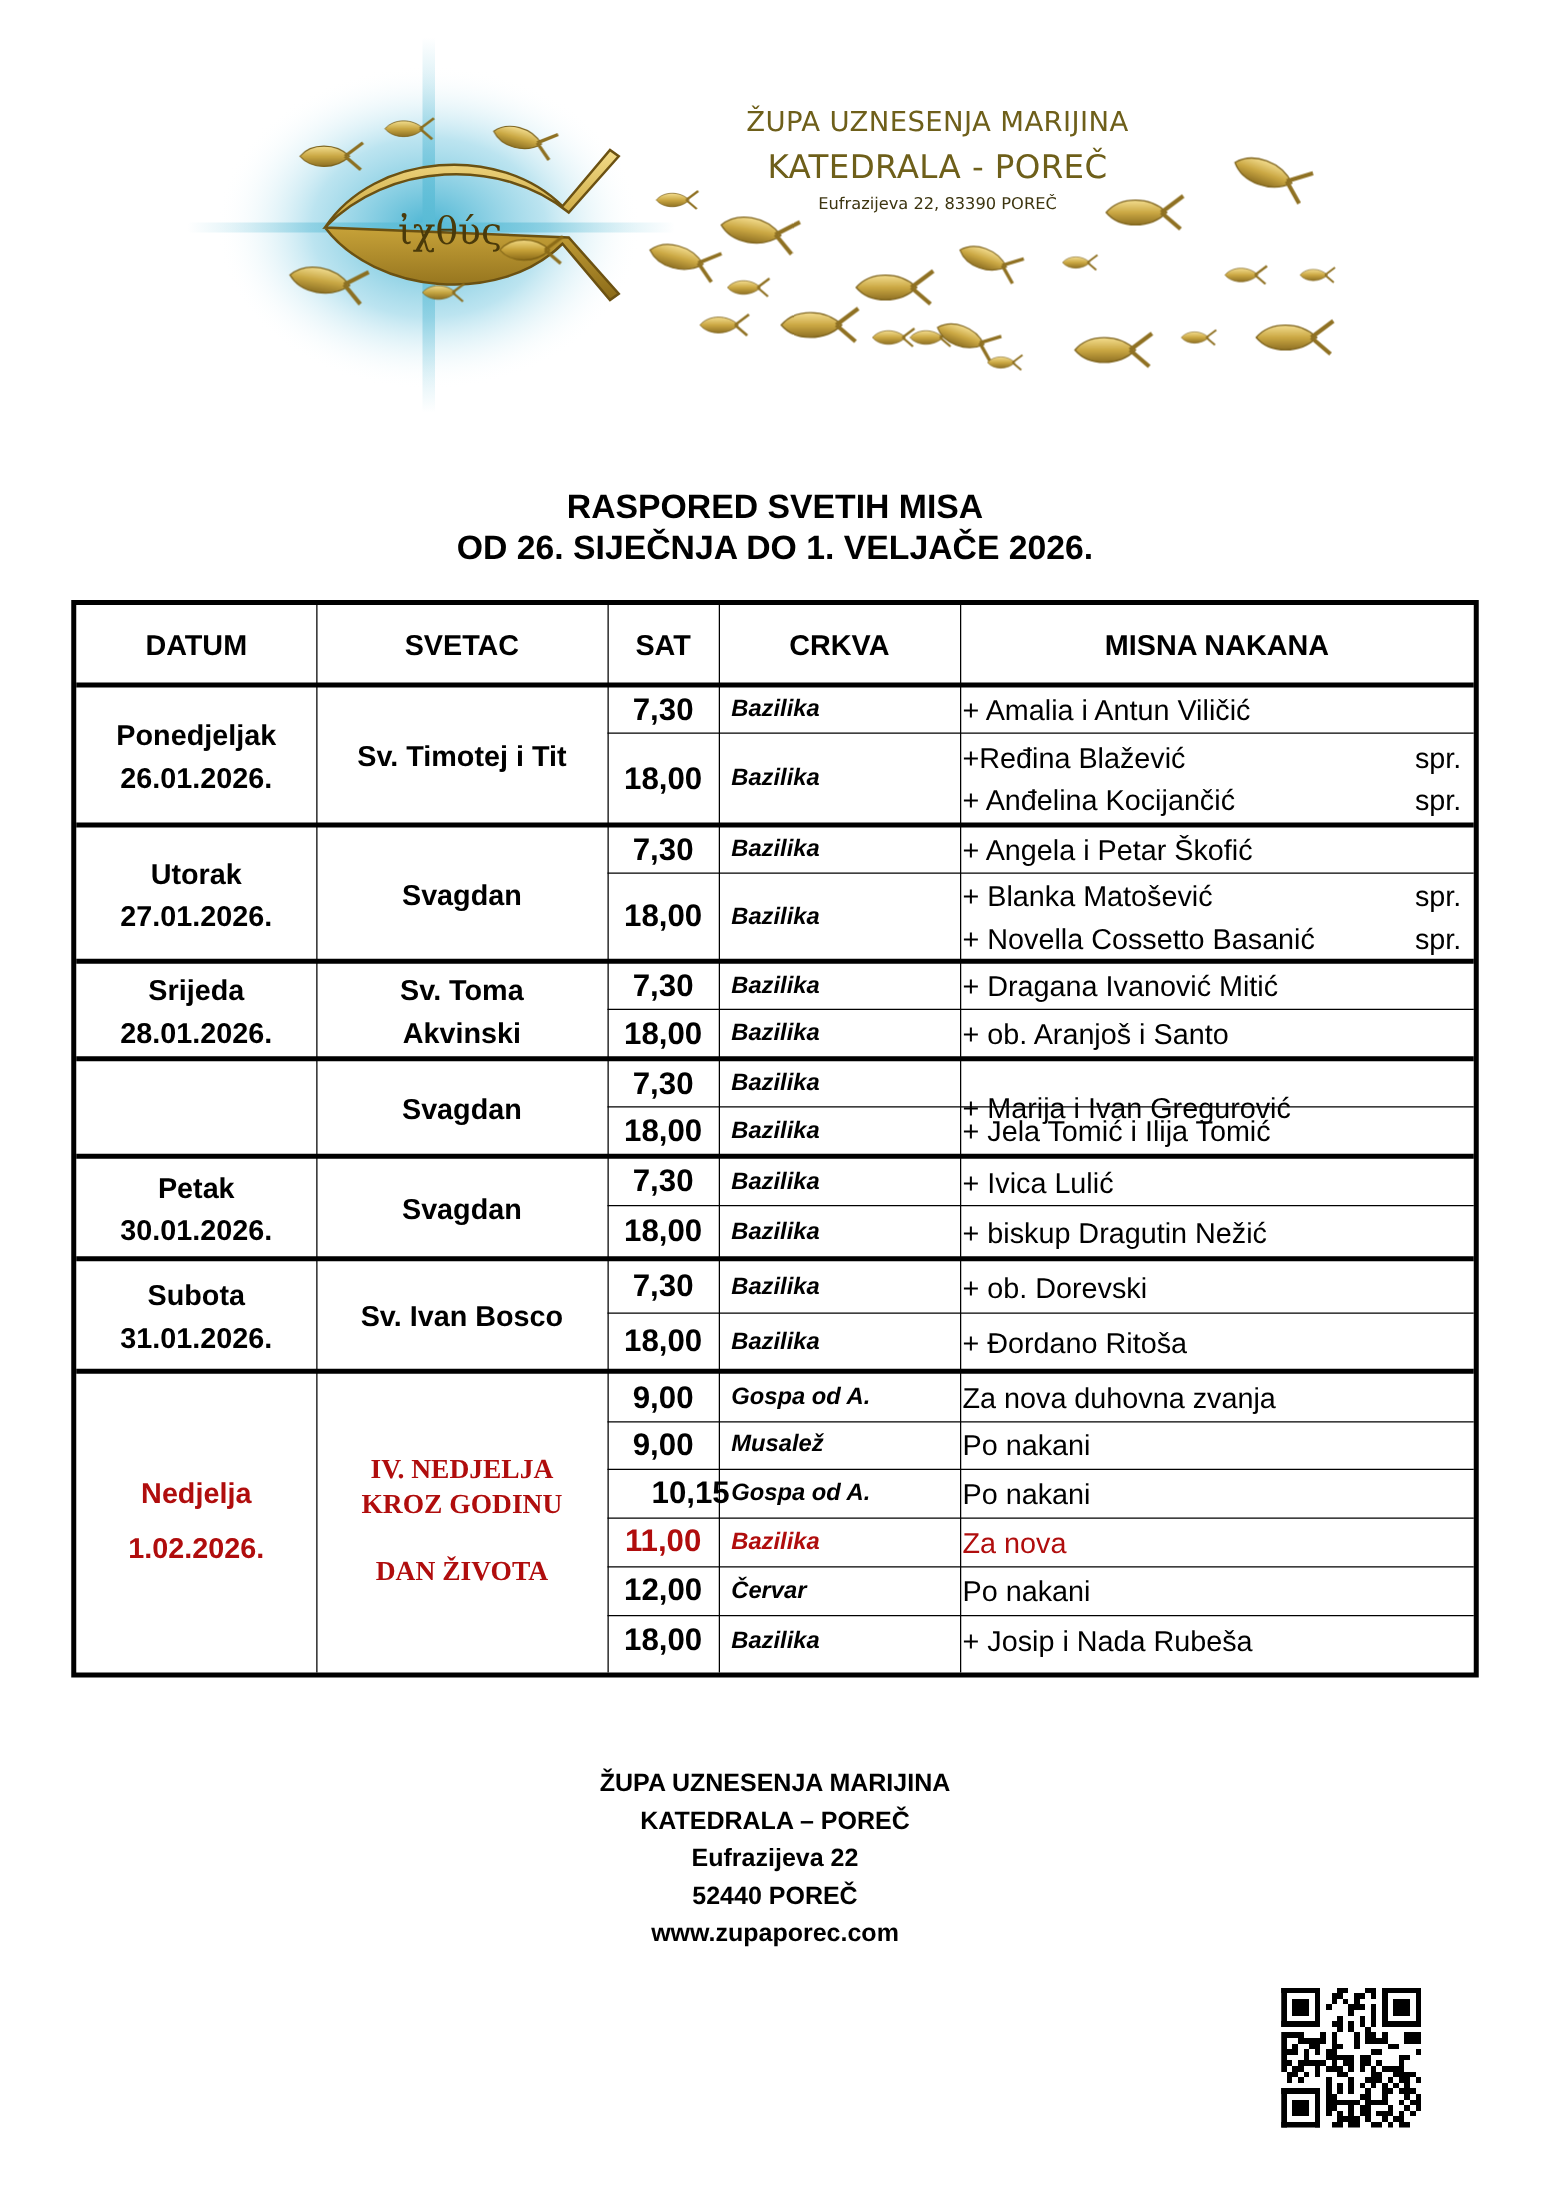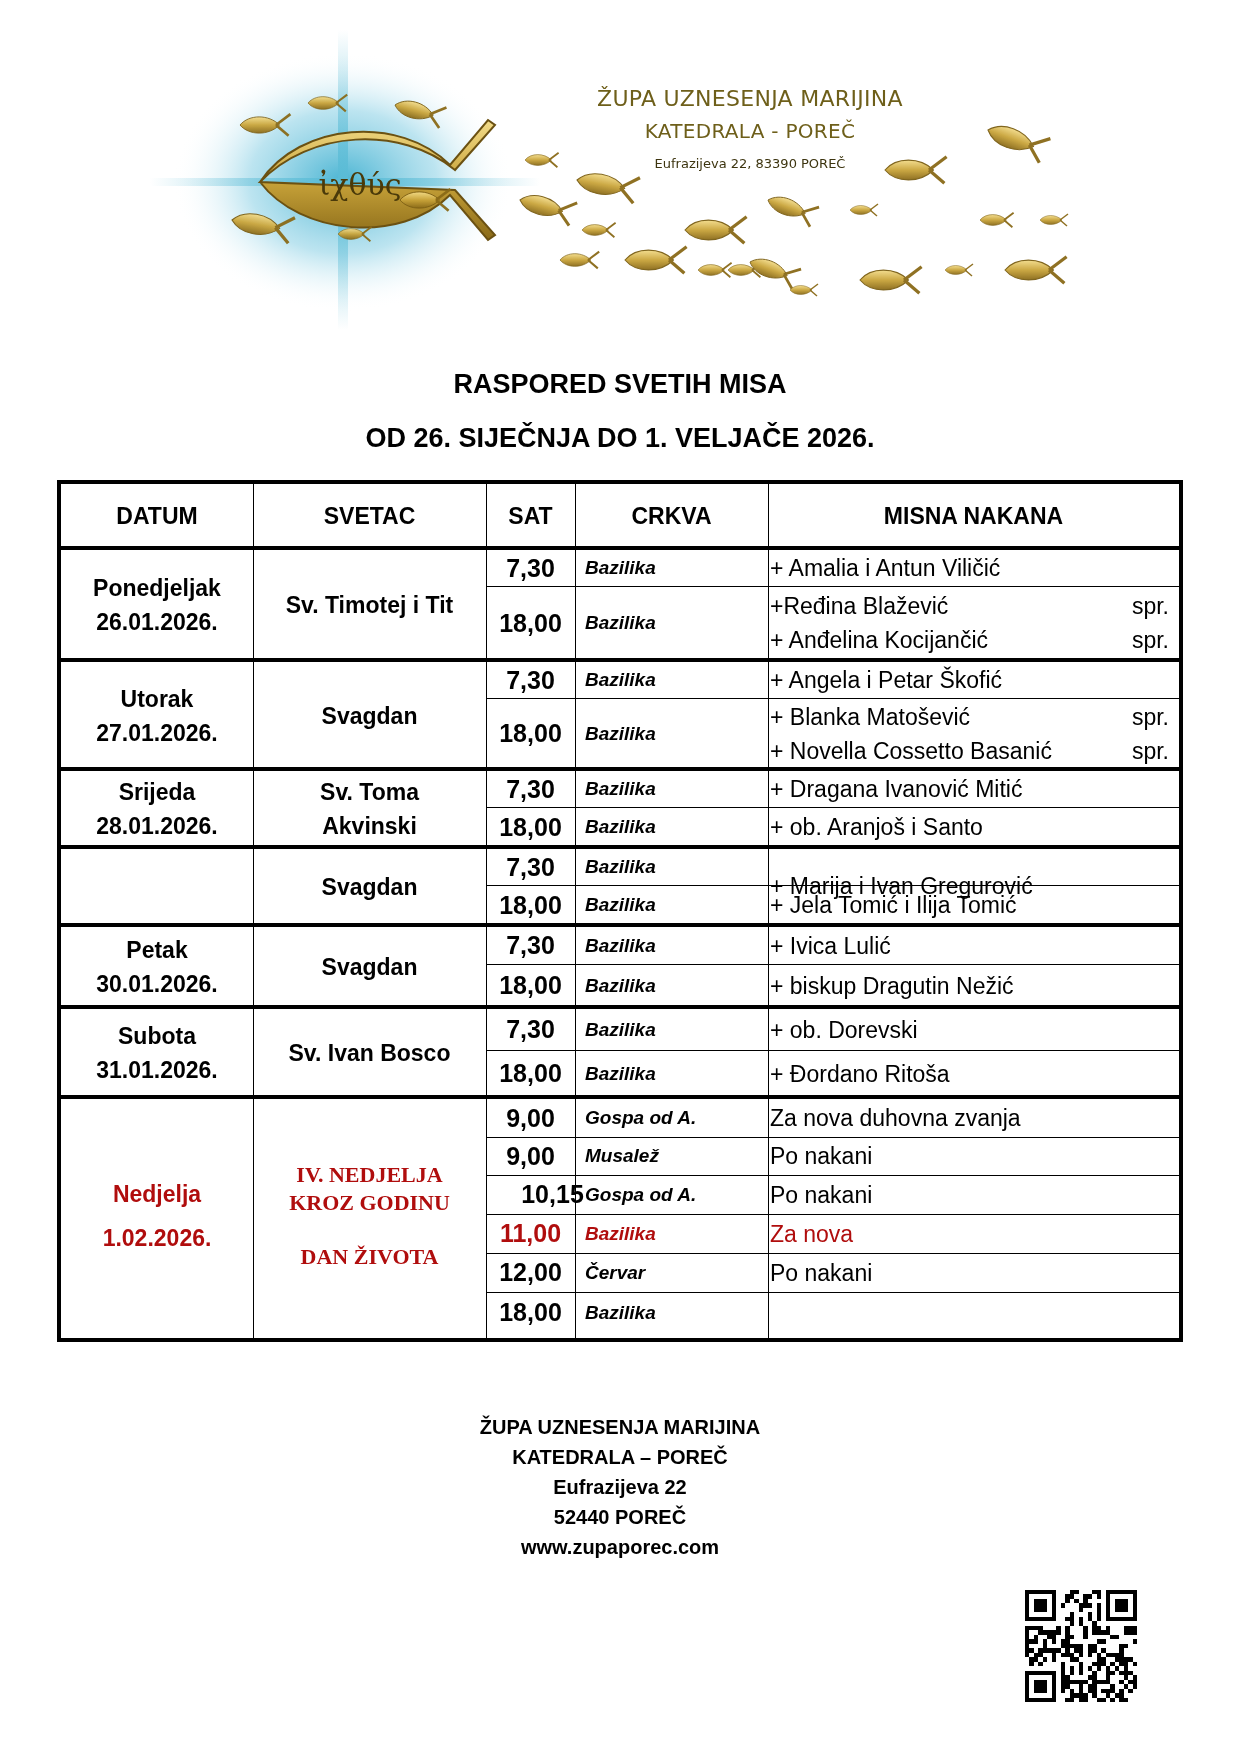--- a/index.html
+++ b/index.html
@@ -1,23 +1,23 @@
 <!DOCTYPE html>
 <html><head>
 <meta charset="utf-8">
 <style>
   html, body { margin:0; padding:0; background:#ffffff; }
   body { width:1240px; height:1754px; position:relative; overflow:hidden; font-family:"Liberation Sans", sans-serif; color:#000; }
   .logo { position:absolute; left:150px; top:30px; width:920px; height:310px; }
   .head-text { position:absolute; left:560px; width:380px; text-align:center; color:#6e5f1a; font-family:"DejaVu Sans", sans-serif; white-space:nowrap; }
   .ht1 { top:86px; font-size:22px; letter-spacing:0.3px; }
-  .ht2 { top:119px; font-size:20px; letter-spacing:0.3px; }
+  .ht2 { top:119px; font-size:26px; letter-spacing:0.3px; }
   .ht3 { top:156px; font-size:13px; color:#3d3510; }
   .title { position:absolute; left:0; width:1240px; text-align:center; font-weight:bold; font-size:27px; }
-  .t1 { top:369px; }
+  .t1 { top:390px; }
   .t2 { top:423px; }
 
   .tbl { position:absolute; left:57px; top:480px; width:1126px; height:862px; box-sizing:border-box; border:4px solid #000; }
   .cell { position:absolute; box-sizing:border-box; display:flex; align-items:center; }
   .vline { position:absolute; top:0; bottom:0; width:1px; background:#000; }
   .hline { position:absolute; height:1px; background:#000; }
   .hthick { position:absolute; left:0; right:0; height:4px; background:#000; }
   .hdr { font-weight:bold; font-size:23px; justify-content:center; }
   .date { font-weight:bold; font-size:23px; justify-content:center; text-align:center; flex-direction:column; line-height:34px; }
   .saint { font-weight:bold; font-size:23px; justify-content:center; text-align:center; flex-direction:column; line-height:34px; }
@@ -398,20 +398,26 @@
         <span>Po nakani</span>
         <span></span>
       </div>
     </div>
     <div class="hline" style="left: 425px; width: 693px; top: 808px;"></div>
     <div class="cell time" style="left: 425px; width: 89px; top: 808px; height: 41px;">
       <span>18,00</span>
     </div>
     <div class="cell church" style="left: 514px; width: 193px; top: 808px; height: 41px;">
       <span>Bazilika</span>
+    </div>
+    <div class="cell intent" style="left: 707px; width: 411px; top: 808px; height: 41px; justify-content: center;">
+      <div class="line">
+        <span>+ Josip i Nada Rubeša</span>
+        <span></span>
+      </div>
     </div>
     <div class="vline" style="left: 192px;"></div>
     <div class="vline" style="left: 425px;"></div>
     <div class="vline" style="left: 514px;"></div>
     <div class="vline" style="left: 707px;"></div>
   </div>
 
 <div class="footer">
   <div>ŽUPA UZNESENJA MARIJINA</div>
   <div>KATEDRALA – POREČ</div>

